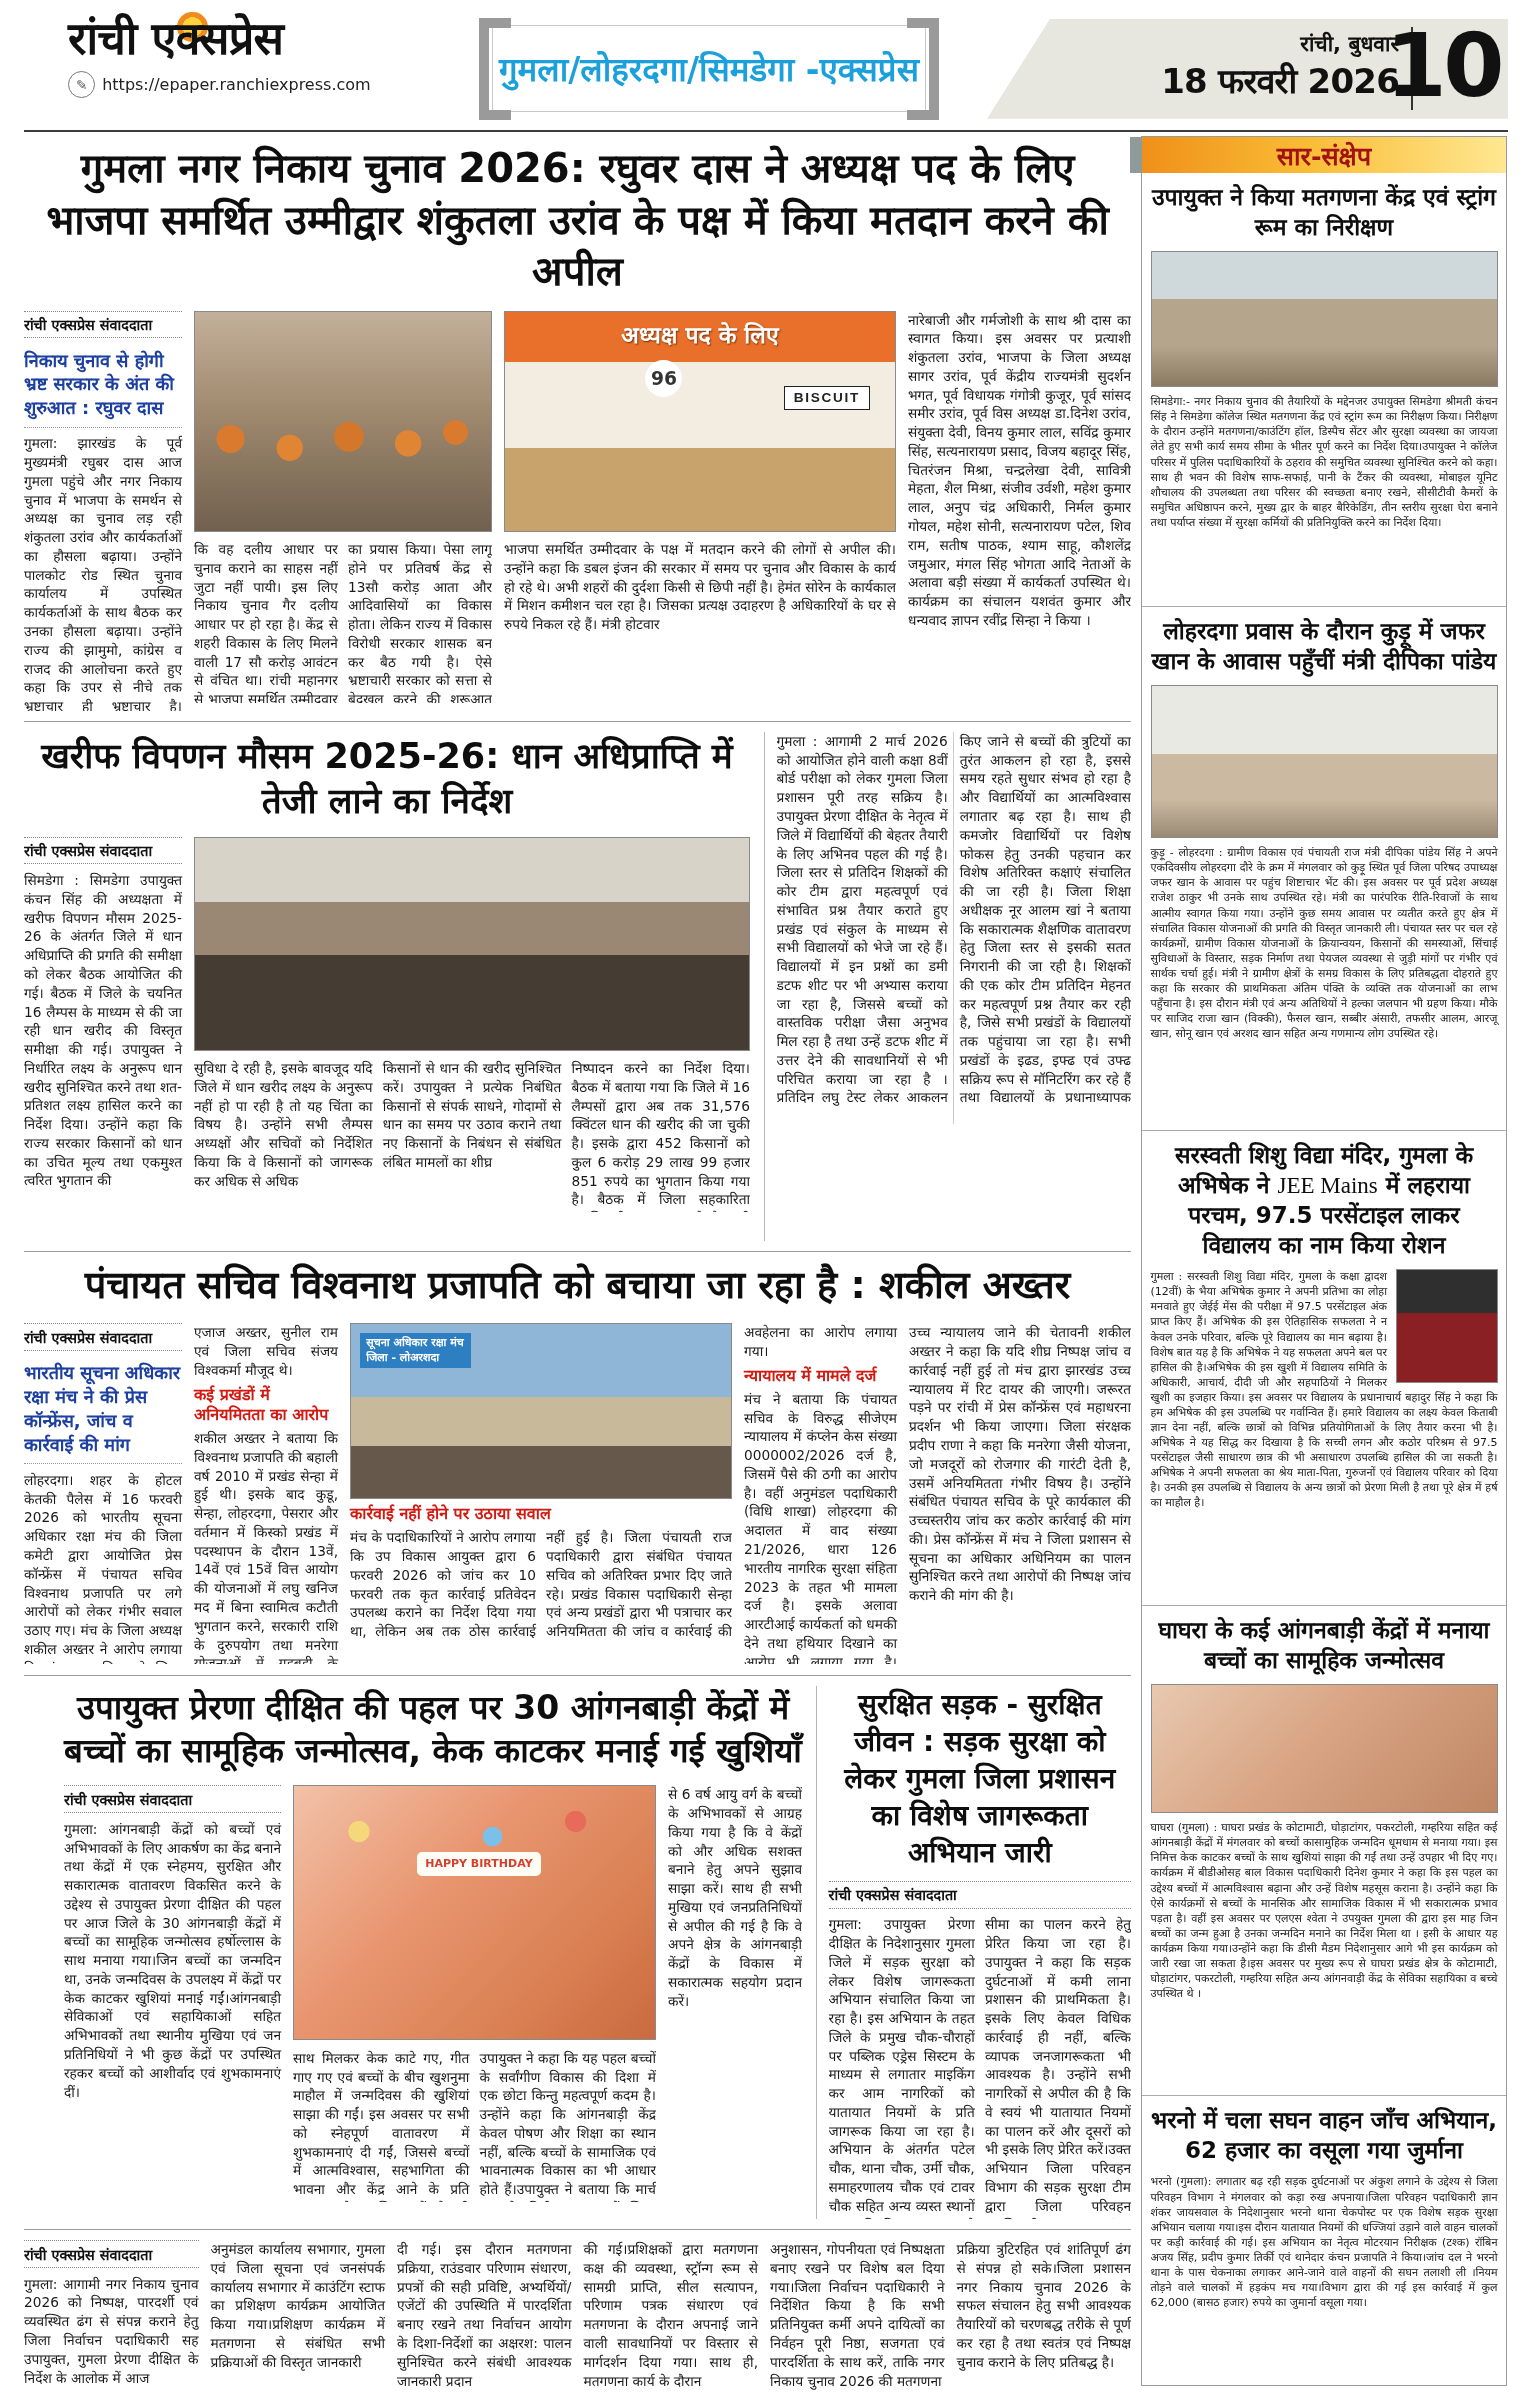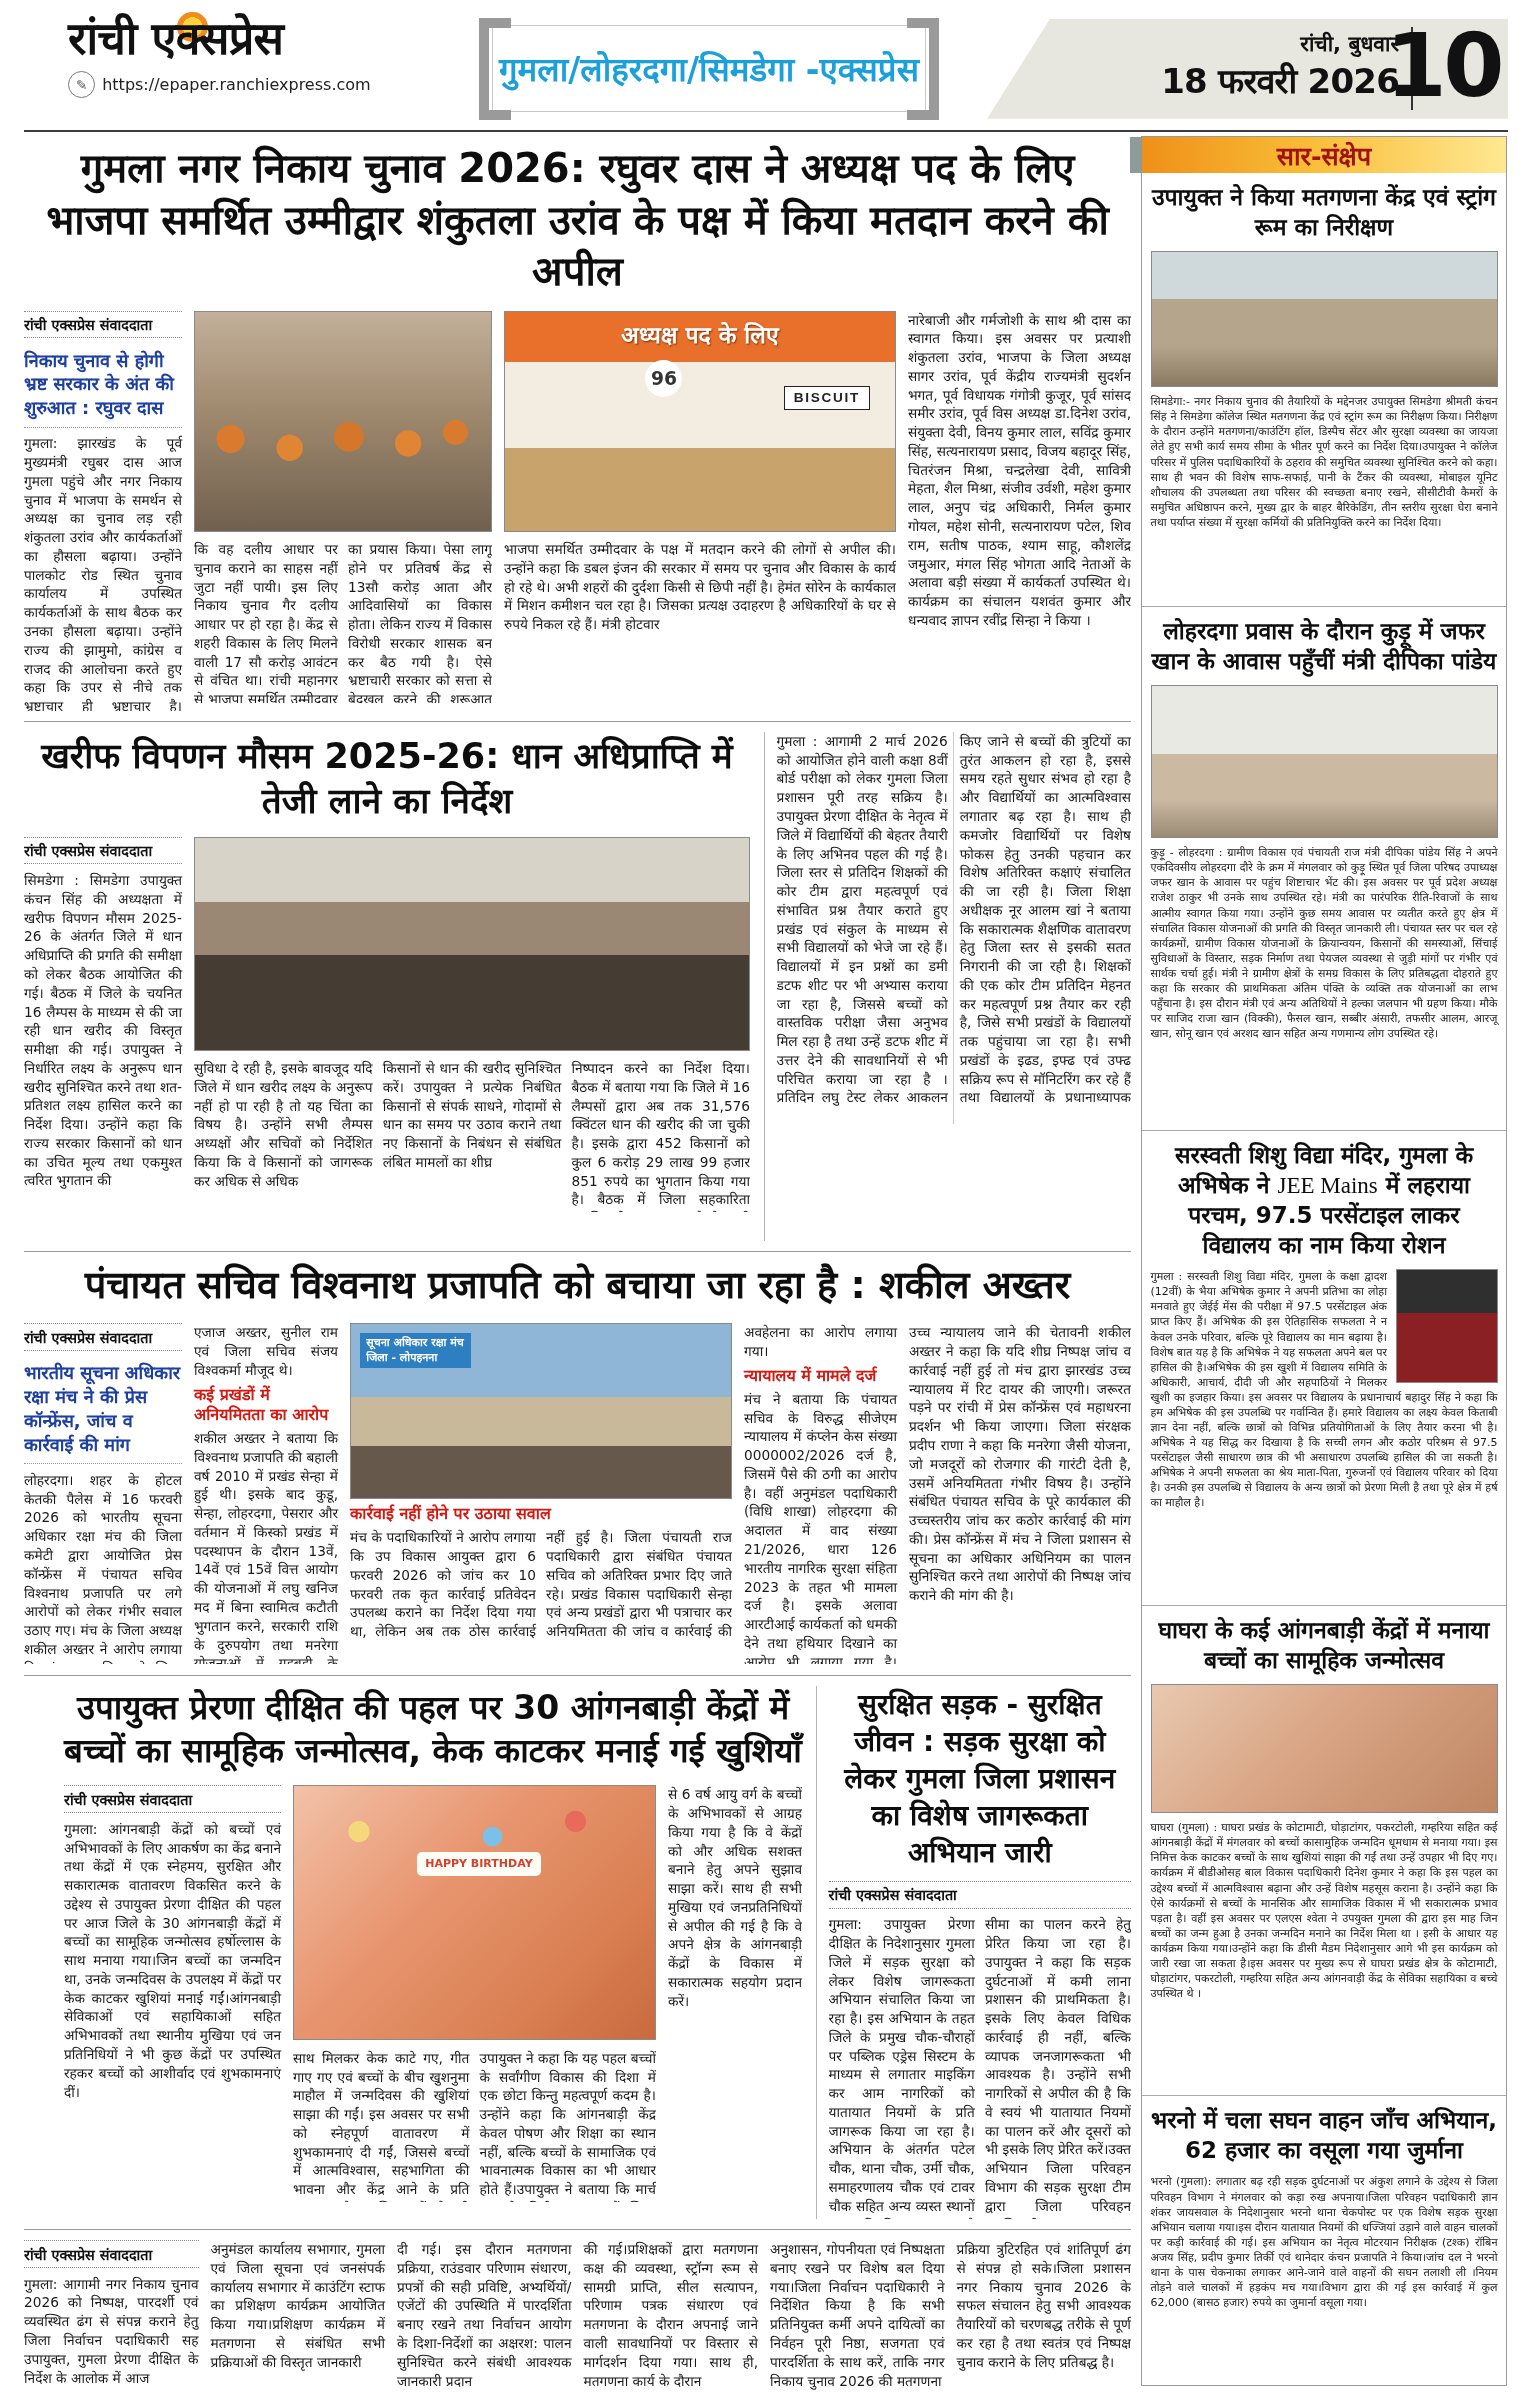--- a/index.html
+++ b/index.html
@@ -225,21 +225,21 @@
         </div>
         <div class="pw170">
           <p class="body">एजाज अख्तर, सुनील राम एवं जिला सचिव संजय विश्वकर्मा मौजूद थे।</p>
           <div class="sub-red">कई प्रखंडों में अनियमितता का आरोप</div>
           <p class="body">शकील अख्तर ने बताया कि विश्वनाथ प्रजापति की बहाली वर्ष 2010 में प्रखंड सेन्हा में हुई थी। इसके बाद कुडू, सेन्हा, लोहरदगा, पेसरार और वर्तमान में किस्को प्रखंड में पदस्थापन के दौरान 13वें, 14वें एवं 15वें वित्त आयोग की योजनाओं में लघु खनिज मद में बिना स्वामित्व कटौती भुगतान करने, सरकारी राशि के दुरुपयोग तथा मनरेगा योजनाओं में गड़बड़ी के आरोप लगे हैं।</p>
         </div>
         <div class="pw450">
           <div class="photo ph-press">
             <div class="press-tag">
               <span>सूचना अधिकार रक्षा मंच</span><br>
-              <span>जिला - लोपहनना</span>
+              <span>जिला - लोअरशदा</span>
             </div>
           </div>
           <div class="sub-red">कार्रवाई नहीं होने पर उठाया सवाल</div>
           <p class="body c3cols">मंच के पदाधिकारियों ने आरोप लगाया कि उप विकास आयुक्त द्वारा 6 फरवरी 2026 को जांच कर 10 फरवरी तक कृत कार्रवाई प्रतिवेदन उपलब्ध कराने का निर्देश दिया गया था, लेकिन अब तक ठोस कार्रवाई नहीं हुई है। जिला पंचायती राज पदाधिकारी द्वारा संबंधित पंचायत सचिव को अतिरिक्त प्रभार दिए जाते रहे। प्रखंड विकास पदाधिकारी सेन्हा एवं अन्य प्रखंडों द्वारा भी पत्राचार कर अनियमितता की जांच व कार्रवाई की अनुशंसा की गई है। जिला खनन पदाधिकारी द्वारा भी वित्त आयोग मद से संबंधित निर्माण कार्यों में प्रयुक्त लघु खनिजों की जांच का निर्देश दिया</p>
         </div>
         <div class="pw180">
           <p class="body">अवहेलना का आरोप लगाया गया।</p>
           <div class="sub-red">न्यायालय में मामले दर्ज</div>
           <p class="body">मंच ने बताया कि पंचायत सचिव के विरुद्ध सीजेएम न्यायालय में कंप्लेन केस संख्या 0000002/2026 दर्ज है, जिसमें पैसे की ठगी का आरोप है। वहीं अनुमंडल पदाधिकारी (विधि शाखा) लोहरदगा की अदालत में वाद संख्या 21/2026, धारा 126 भारतीय नागरिक सुरक्षा संहिता 2023 के तहत भी मामला दर्ज है। इसके अलावा आरटीआई कार्यकर्ता को धमकी देने तथा हथियार दिखाने का आरोप भी लगाया गया है। सूचना का अधिकार अधिनियम 2005 की धारा 6(1) एवं 6(2) के तहत विभिन्न पदाधिकारियों को आवेदन दिए जाने के बावजूद सूचना अप्राप्त रहने की बात कही गई।</p>
         </div>

